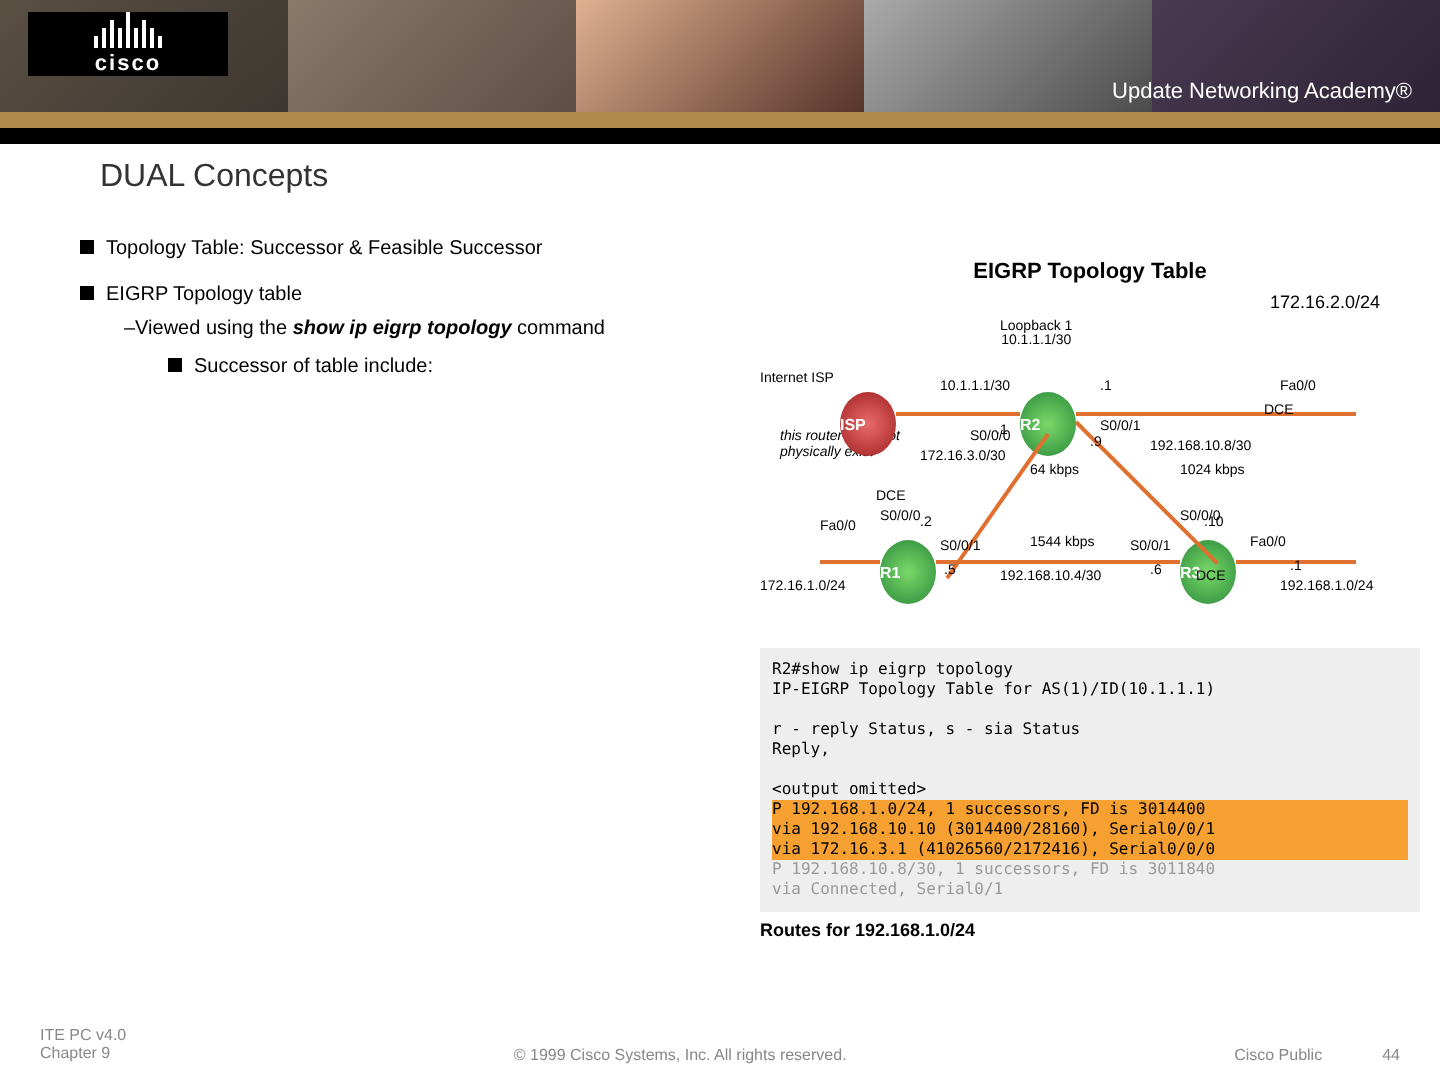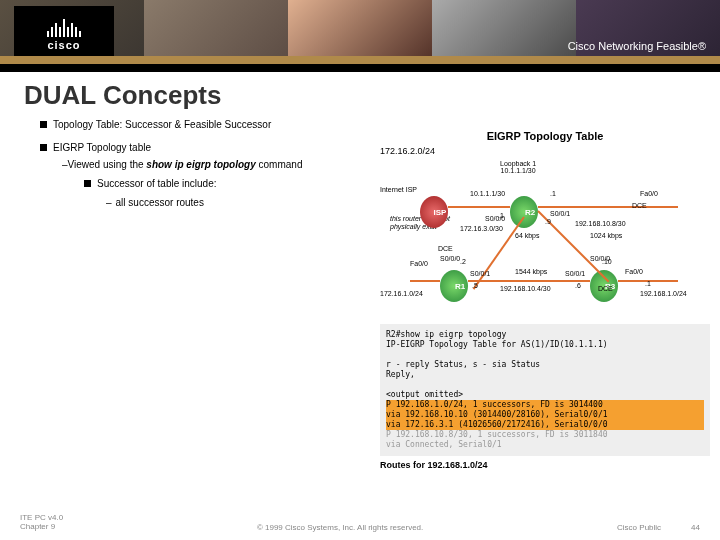--- a/index.html
+++ b/index.html
@@ -5,41 +5,41 @@
   * { margin: 0; padding: 0; box-sizing: border-box; }
   body { width: 720px; height: 540px; font-family: Arial, sans-serif; background: #fff; position: relative; overflow: hidden; }
   .banner { width: 100%; height: 72px; position: relative; background: linear-gradient(90deg,#3a4a3f,#6b5a52,#4a3a3f,#2f2a2f,#3a3a42); }
   .banner-photos { position:absolute; inset:0; display:flex; }
   .banner-photos > div { flex:1; }
   .p1{background:linear-gradient(135deg,#5a5042,#3a3530);}
   .p2{background:linear-gradient(135deg,#8a7a6a,#5a4a42);}
   .p3{background:linear-gradient(135deg,#e0b090,#4a2a22);}
   .p4{background:linear-gradient(135deg,#aaa,#444);}
   .p5{background:linear-gradient(135deg,#4a3a52,#2a2232);}
-  .logo-box { position: absolute; left: 14px; top: 6px; width: 100px; height: 57px; background: #000; display: flex; flex-direction: column; align-items: center; justify-content: center; }
+  .logo-box { position: absolute; left: 14px; top: 6px; width: 100px; height: 32px; background: #000; display: flex; flex-direction: column; align-items: center; justify-content: center; }
   .logo-bars { display: flex; align-items: flex-end; gap: 2px; height: 18px; }
   .logo-bars span { width: 2px; background: #fff; }
   .logo-text { color: #fff; font-size: 11px; font-weight: bold; letter-spacing: 1px; margin-top: 2px; }
   .academy { position: absolute; right: 14px; top: 40px; color: #fff; font-size: 11px; }
   .bar-gold { position:absolute; left:0; right:0; top:56px; height:8px; background:#b08a4a; }
   .bar-black { position:absolute; left:0; right:0; top:64px; height:8px; background:#000; }
-  .title { font-size: 26px; font-weight: bold; color: #333; margin: 8px 0 10px 24px; }
+  .title { font-size: 16px; font-weight: normal; color: #333; margin: 8px 0 10px 50px; }
   .content { position: absolute; left: 40px; top: 118px; width: 340px; font-size: 10px; color: #000; line-height: 1.3; }
   .bullet { margin-bottom: 10px; }
   .sq { display:inline-block; width:7px; height:7px; background:#000; margin-right:6px; vertical-align: middle; position: relative; top:-1px;}
   .sub1 { margin-left: 22px; margin-top: 4px; }
   .sub2 { margin-left: 44px; margin-top: 6px; }
   .sub3 { margin-left: 66px; margin-top: 6px; }
   .dash { margin-right: 4px; }
   .cmd { font-weight: bold; font-style: italic; }
   .diagram { position: absolute; left: 380px; top: 130px; width: 330px; font-size: 8px; color: #000; }
   .dia-title { text-align: center; font-weight: bold; font-size: 11px; margin-bottom: 4px; }
-  .dia-sub { font-size: 9px; margin-bottom: 4px; padding-right: 20px;}
+  .dia-sub { text-align: right; font-size: 9px; margin-bottom: 4px; padding-right: 20px;}
   .topo { position: relative; height: 160px; }
-  .router { width: 28px; height: 32px; border-radius: 50%; position: absolute; display:flex; align-items:center; justify-content:center; font-size:8px; font-weight:bold; color:#fff;padding-left:12px;}
+  .router { width: 28px; height: 32px; border-radius: 50%; position: absolute; display:flex; align-items:center; font-size:8px; font-weight:bold; color:#fff;}
   .rgreen { background: radial-gradient(circle,#7ad869,#2a8a3a); }
   .rred { background: radial-gradient(circle,#e86a6a,#a02020); }
   .line { position:absolute; background:#e07030; height:2px; transform-origin: left center; }
   .note { position:absolute; font-size:7px; font-style:italic; width:70px; line-height:1.1;}
   .lbl { position:absolute; font-size:7px; }
   .cli { background:#eee; font-family: monospace; font-size:8px; padding:6px; line-height:1.25; margin-top:4px; position:relative; }
   .hl { background:#f5a030; display:block; }
   .foot { position:absolute; bottom:8px; left:0; right:0; display:flex; justify-content:space-between; align-items:flex-end; font-size:8px; color:#888; padding: 0 20px; }
   .foot-left { line-height:1.2; }
   .foot-mid { }
@@ -65,39 +65,36 @@
         <span style="height:18px"></span>
         <span style="height:10px"></span>
       <span style="height:14px"></span>
         <span style="height:10px"></span>
         <span style="height:6px"></span>
     </div>
     <div class="logo-text">cisco</div>
   </div>
   <div class="bar-gold"></div>
   <div class="bar-black"></div>
-  <div class="academy">Cisco Networking Feasible®</div>
+  <div class="academy">Update Networking Academy®</div>
 </div>
 
 <h1 class="title">DUAL Concepts</h1>
 
 <div class="content">
   <div class="bullet">
     <span class="sq"></span><span>Topology Table:  Successor &amp; Feasible Successor</span>
   </div>
   <div class="bullet">
     <span class="sq"></span><span>EIGRP Topology table</span>
     <div class="sub1">
       <span>–Viewed using the </span><span class="cmd">show ip eigrp topology</span><span> command</span>
     </div>
     <div class="sub2">
       <span class="sq"></span><span>Successor of table include:</span>
-    </div>
-    <div class="sub3">
-      <span class="dash">–</span><span>all successor routes</span>
     </div>
   </div>
 </div>
 
 <div class="diagram">
   <div class="dia-title">EIGRP Topology Table</div>
   <div class="dia-sub">172.16.2.0/24</div>
   <div class="topo">
     <div class="lbl" style="left:0;top:26px;">Internet ISP</div>
     <div class="lbl" style="left:120px;top:0;white-space:pre;text-align:center;">Loopback 1

